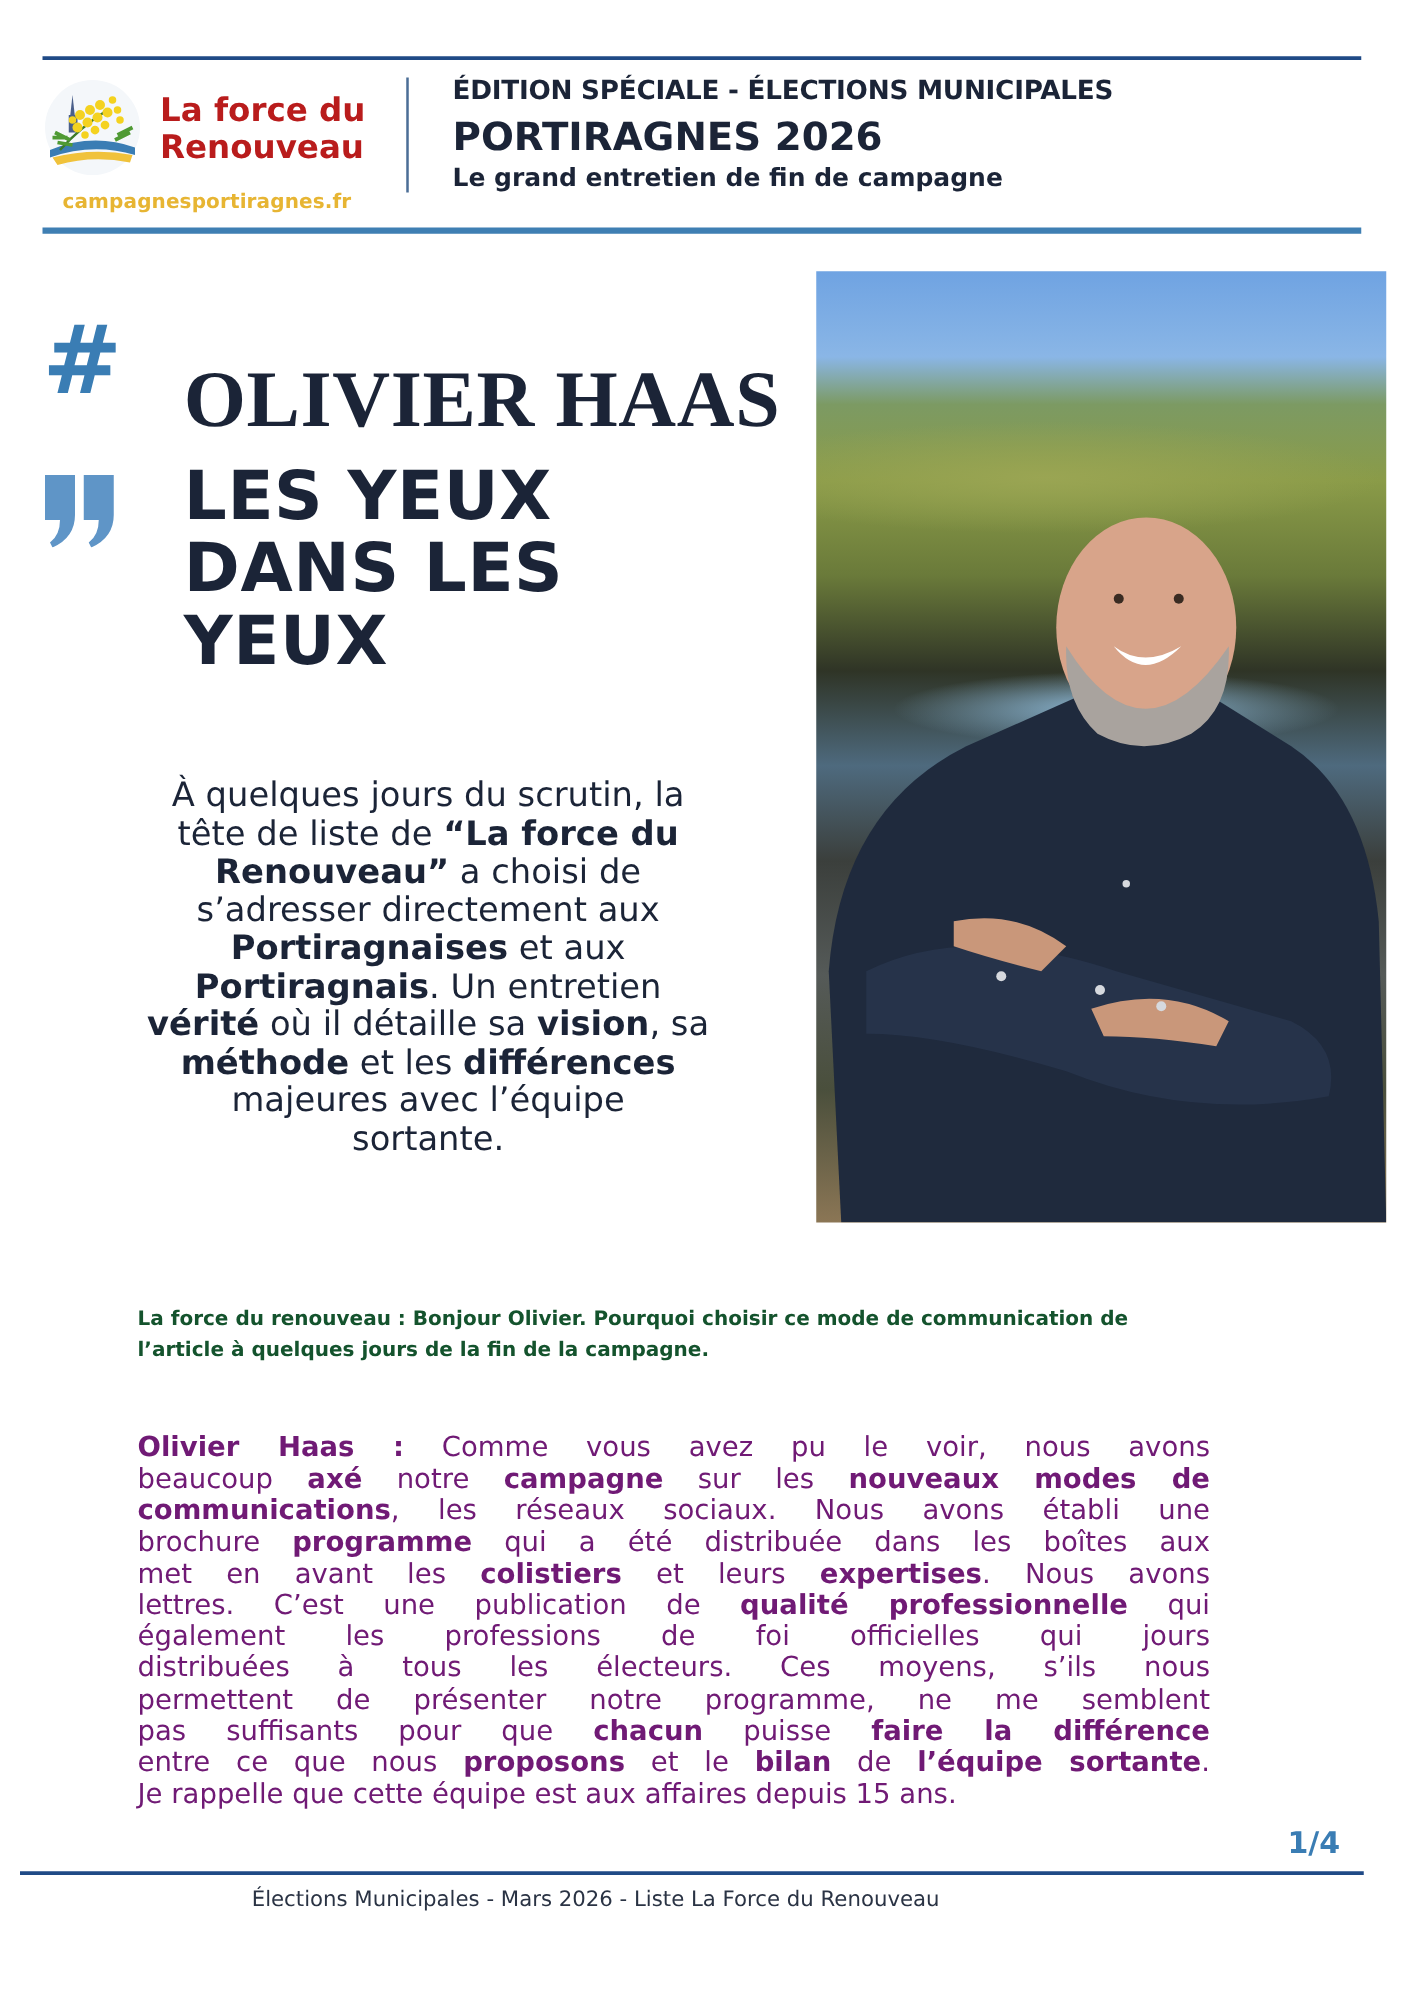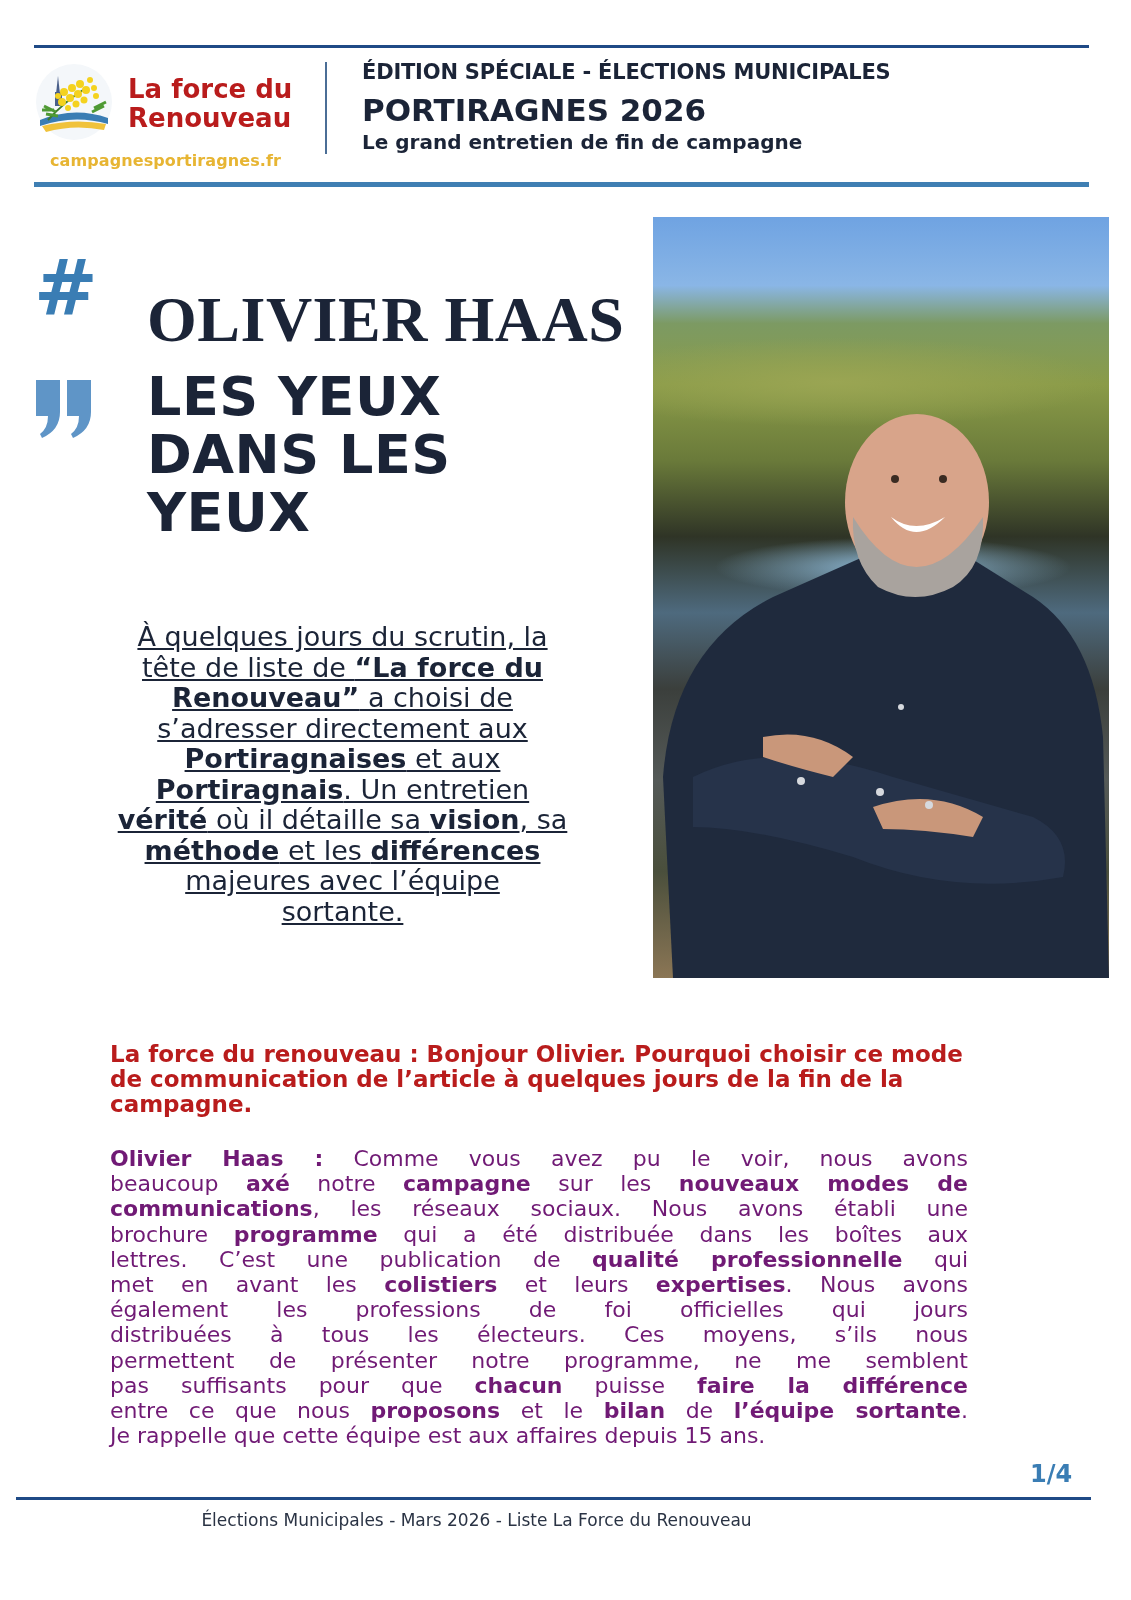--- a/index.html
+++ b/index.html
@@ -19,28 +19,28 @@
   .subtitle { position: absolute; left: 362px; top: 130px; font-family: "DejaVu Sans", sans-serif; font-weight: bold; font-size: 20px; color: #1b2437; white-space: nowrap; }
 
   .hash { position: absolute; left: 34px; top: 248px; font-family: "DejaVu Sans", sans-serif; font-weight: bold; font-size: 76px; line-height: 80px; color: #3a7db4; }
   .name { position: absolute; left: 147px; top: 262px; font-family: Liberation Serif, serif; font-weight: bold; font-size: 64px; line-height: 60px; color: #1b2437; white-space: nowrap; letter-spacing: 0.5px; margin-top: 28px; }
   .quote-icon { position: absolute; left: 34px; top: 378px; width: 60px; height: 60px; }
   .headline { position: absolute; left: 147px; top: 368px; font-family: "DejaVu Sans", sans-serif; font-weight: bold; font-size: 54px; line-height: 58px; color: #1b2437; letter-spacing: 0.5px; }
   .headline span { display: block; white-space: nowrap; }
 
   .intro { position: absolute; left: 70px; top: 622px; width: 545px; text-align: center; font-family: "DejaVu Sans", sans-serif; font-size: 27px; line-height: 30.5px; color: #1b2437; font-weight: normal; }
   .intro b { font-weight: bold; }
-  .intro .ln { display: block; white-space: nowrap; text-decoration: underline; }
+  .intro .ln { display: block; white-space: nowrap; }
 
   .photo { position: absolute; left: 653px; top: 217px; width: 456px; height: 761px; overflow: hidden; background: linear-gradient(180deg, #6fa3e2 0%, #8ab6e6 9%, #7c9a63 14%, #8a9b48 22%, #6a7a3a 32%, #2f3426 42%, #4e6a7e 52%, #3b3f3c 62%, #555a58 74%, #4a4f3c 86%, #8b7655 100%); }
   .photo .blur1 { position: absolute; left: 0; top: 120px; width: 456px; height: 90px; background: radial-gradient(ellipse at 40% 50%, #9aa553 0%, rgba(154,165,83,0) 70%); }
   .photo .blur2 { position: absolute; left: 60px; top: 320px; width: 360px; height: 60px; background: radial-gradient(ellipse at 50% 50%, #8fbad8 0%, rgba(143,186,216,0) 70%); }
   .person { position: absolute; left: 0; top: 0; width: 456px; height: 761px; }
 
-  .q-block { position: absolute; left: 110px; top: 1042px; width: 858px; font-family: "DejaVu Sans", sans-serif; font-weight: bold; font-size: 23px; line-height: 25px; color: #b91c1c; }
+  .q-block { position: absolute; left: 110px; top: 1042px; width: 858px; font-family: "DejaVu Sans", sans-serif; font-weight: bold; font-size: 16px; line-height: 25px; color: #14532d; }
   .a-block { position: absolute; left: 110px; top: 1146px; width: 858px; font-family: "DejaVu Sans", sans-serif; font-size: 22px; line-height: 25.2px; color: #701a75; text-align: justify; text-align-last: left; }
   .a-block b { font-weight: bold; }
   .a-block .ln { display: block; text-align: justify; text-align-last: justify; white-space: nowrap; }
   .a-block .ln.last { text-align-last: left; }
 
   .pageno { position: absolute; left: 1030px; top: 1460px; font-family: "DejaVu Sans", sans-serif; font-weight: bold; font-size: 24px; color: #3a7db4; }
   .rule-foot { position: absolute; left: 16px; top: 1497px; width: 1075px; height: 3px; background: #1f4a86; }
   .footer { position: absolute; left: 0; top: 1510px; width: 953px; text-align: center; font-family: "DejaVu Sans", sans-serif; font-size: 17px; line-height: 20px; color: #2a3344; }
   .footer span { display: block; }
 </style>
@@ -136,22 +136,22 @@
     <circle cx="248" cy="490" r="3" fill="#d6d9de"></circle>
   </svg>
 </div>
 
 <p class="q-block">La force du renouveau : Bonjour Olivier. Pourquoi choisir ce mode de communication de l’article à quelques jours de la fin de la campagne.</p>
 <div class="a-block" id="answer">
     <span class="ln"><b>Olivier Haas :</b><span> Comme vous avez pu le voir, nous avons</span></span>
     <span class="ln"><span>beaucoup </span><b>axé</b><span> notre </span><b>campagne</b><span> sur les </span><b>nouveaux modes de</b></span>
     <span class="ln"><b>communications</b><span>, les réseaux sociaux. Nous avons établi une</span></span>
     <span class="ln"><span>brochure </span><b>programme</b><span> qui a été distribuée dans les boîtes aux</span></span>
+    <span class="ln"><span>met en avant les </span><b>colistiers</b><span> et leurs </span><b>expertises</b><span>. Nous avons</span></span>
     <span class="ln"><span>lettres. C’est une publication de </span><b>qualité professionnelle</b><span> qui</span></span>
-    <span class="ln"><span>met en avant les </span><b>colistiers</b><span> et leurs </span><b>expertises</b><span>. Nous avons</span></span>
     <span class="ln"><span>également les professions de foi officielles qui jours</span></span>
     <span class="ln"><span>distribuées à tous les électeurs. Ces moyens, s’ils nous</span></span>
     <span class="ln"><span>permettent de présenter notre programme, ne me semblent</span></span>
     <span class="ln"><span>pas suffisants pour que </span><b>chacun</b><span> puisse </span><b>faire la différence</b></span>
     <span class="ln"><span>entre ce que nous </span><b>proposons</b><span> et le </span><b>bilan</b><span> de </span><b>l’équipe sortante</b><span>.</span></span>
     <span class="ln last"><span>Je rappelle que cette équipe est aux affaires depuis 15 ans.</span></span>
   </div>
 
 <div class="pageno">1/4</div>
 <div class="rule-foot"></div>

